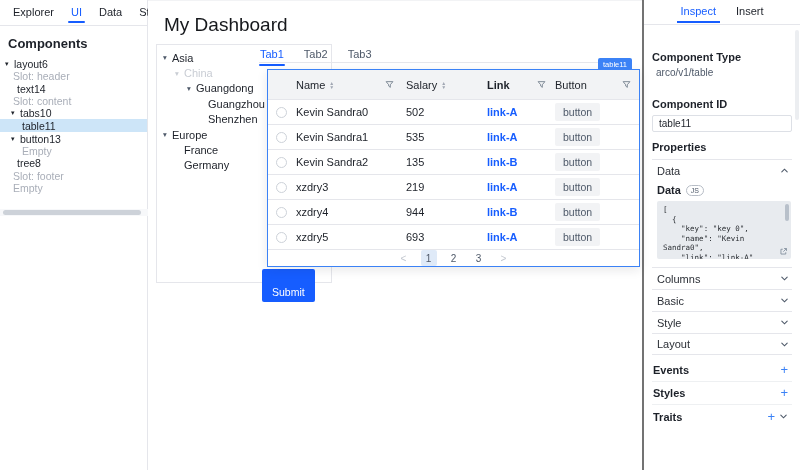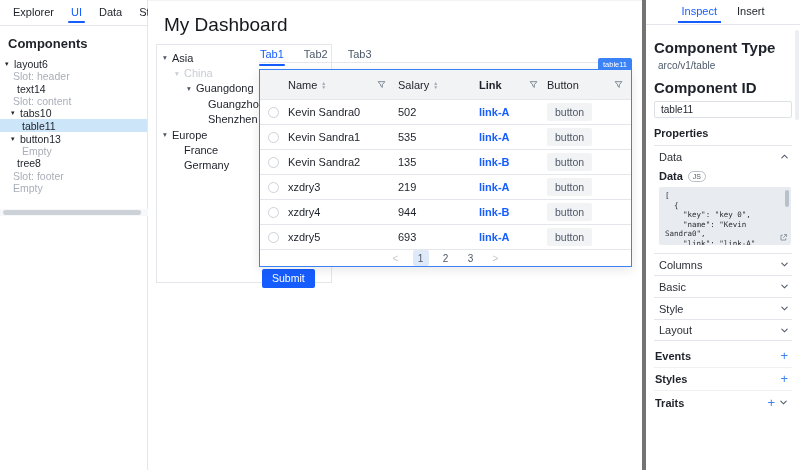--- a/index.html
+++ b/index.html
@@ -38,21 +38,21 @@
 
   .canvas-tabs { position:absolute; left:111px; top:45px; display:flex; gap:18px; font-size:11px; color:#4e5969; }
   .canvas-tabs .ctab { padding:2px 1px 6px; cursor:pointer; position:relative; }
   .canvas-tabs .ctab.active { color:#165dff; }
   .canvas-tabs .ctab.active::after { content:""; position:absolute; left:0; right:0; bottom:0; height:2px; background:#165dff; border-radius:1px; }
   .tabs-divider { position:absolute; left:111px; top:61px; width:373px; height:1px; background:#e5e6eb; }
 
   .sel-badge { position:absolute; left:450px; top:57px; width:34px; height:12px; background:#3b82f6;
     color:#fff; font-size:7.5px; display:flex; align-items:center; justify-content:center; border-radius:2px 2px 0 0; z-index:5; }
 
-  .table-card { position:absolute; left:111px; top:68px; width:373px; height:198px; background:#fff;
+  .table-card { position:absolute; left:119px; top:68px; width:373px; height:198px; background:#fff;
     border:1px solid #3b82f6; box-shadow:0 3px 10px rgba(29,33,41,.1); display:flex; flex-direction:column; z-index:4; }
   .t-head { height:29px; background:#f2f3f5; display:flex; align-items:center; font-size:11px; font-weight:500; color:#1d2129; flex:none; }
   .t-row { height:25px; display:flex; align-items:center; font-size:11px; border-top:1px solid #e5e6eb; color:#1d2129; }
   .cell { display:flex; align-items:center; height:100%; }
   .c-radio { width:26px; padding-left:8px; flex:none; }
   .c-name { width:106px; flex:none; padding:0 6px 0 2px; }
   .c-salary { width:80px; flex:none; padding:0 6px; }
   .c-link { width:72px; flex:none; padding:0 6px 0 7px;font-weight:bold; }
   .c-button { flex:1; padding:0 8px 0 3px; }
   .hspace { flex:1; }
@@ -60,31 +60,31 @@
   .sorter span { font-size:5px; line-height:4px; color:#a1a7b3; }
   .funnel { display:flex; align-items:center; }
   .radio { width:11px; height:11px; border:1px solid #cdd2d9; border-radius:50%; background:#fff; }
   .link-text { color:#165dff; cursor:pointer; }
   .chip-btn { background:#f2f3f5; color:#4e5969; font-size:10.5px; padding:3px 8px; border:none; border-radius:2px; cursor:pointer; font-family:inherit; }
   .t-pagination { flex:1; border-top:1px solid #e5e6eb; display:flex; align-items:center; justify-content:center; gap:9px; font-size:10px; color:#4e5969; }
   .pg-item { min-width:16px; height:16px; display:flex; align-items:center; justify-content:center; border-radius:2px; cursor:pointer; }
   .pg-item.current { background:#dfeaf8; }
   .pg-arrow { color:#c2c7cf; font-size:10px; }
   .submit-btn { position:absolute; left:114px; top:268px; background:#165dff; color:#fff; border:none;
-    font-size:10.5px; padding:3px 10px 4px; border-radius:2px; cursor:pointer; font-family:inherit; z-index:3; }
+    font-size:10.5px; padding:17px 10px 4px; border-radius:2px; cursor:pointer; font-family:inherit; z-index:3; }
 
   
-  .rpanel { width:158px; height:470px; border-left:4px solid #737373; flex:none; position:relative; background:#fff; }
+  .rpanel { width:158px; height:470px; border-left:2px solid #737373; flex:none; position:relative; background:#fff; }
   .rp-tabs { height:25px; border-bottom:1px solid #e5e6eb; display:flex; align-items:center; justify-content:center;
     gap:20px; font-size:11px; color:#1d2129; }
   .rp-tabs .rtab { position:relative; padding:4px 0 7px; cursor:pointer; }
   .rp-tabs .rtab.active { color:#165dff; }
   .rp-tabs .rtab.active::after { content:""; position:absolute; left:-4px; right:-4px; bottom:1px; height:2px; background:#165dff; }
   .rp-body { padding:6px 8px 0; }
-  .prop-label { font-size:15px; font-weight:bold; margin-top:8px; }
+  .prop-label { font-size:11px; font-weight:bold; margin-top:20px; }
   .prop-value { font-size:10px; color:#4e5969; margin:4px 0 5px 4px; }
   .rp-input { width:100%; height:17px; border:1px solid #dde0e6; border-radius:2px; font-size:10px;
     padding:0 6px; color:#1d2129; margin:5px 0 6px; font-family:inherit; }
   .props-heading { font-size:11px; font-weight:bold; margin:3px 0 6px; }
   .sect-row { height:22px; display:flex; align-items:center; justify-content:space-between;
     padding:0 3px 0 5px; font-size:11px; color:#2b2f36; border-top:1px solid #e5e6eb; cursor:pointer; }
   .sect-row:last-of-type { border-bottom:1px solid #e5e6eb; }
   .chev { display:flex; }
   .chev.up { transform:rotate(180deg); }
   .data-body { padding:3px 1px 8px 5px; }

